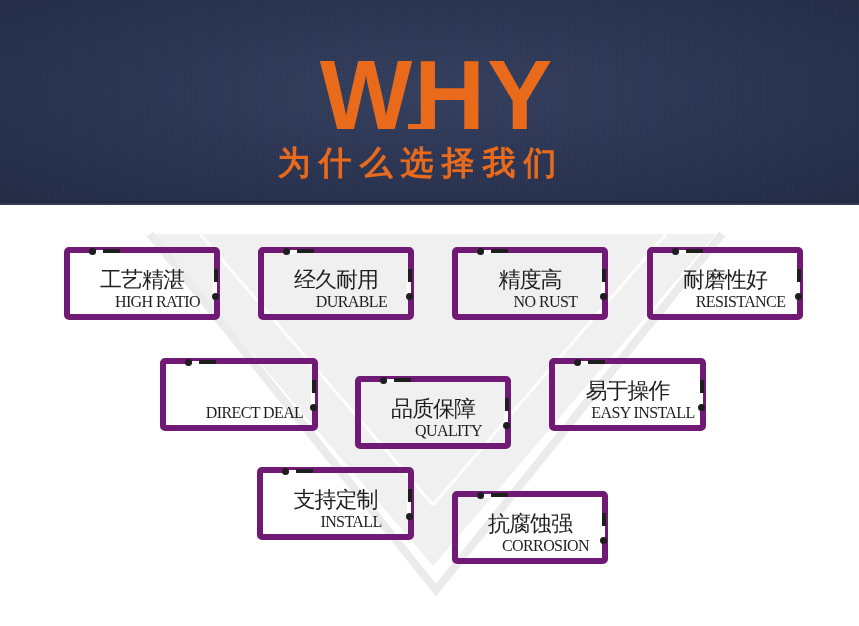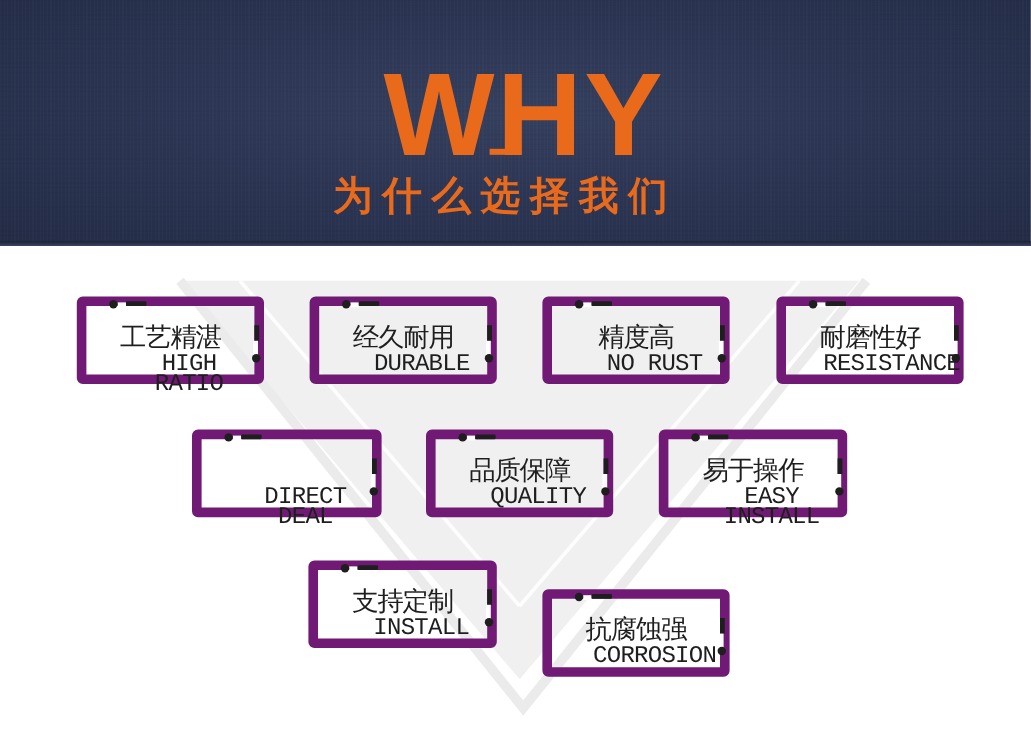--- a/index.html
+++ b/index.html
@@ -39,21 +39,21 @@
     font-family: "DejaVu Sans", sans-serif; font-weight: bold;
     font-size: 33px; line-height: 46px; letter-spacing: 8px;
     color: #ea6a1c; margin: 0;
   }
   .bg-tri {
     position: absolute; left: 0; top: 0; width: 859px; height: 626px;
   }
   .card {
     position: absolute; width: 156px; height: 73px;
     box-sizing: border-box;
-    border: 8px solid #701a75; border-radius: 5px;
+    border: 6px solid #701a75; border-radius: 5px;
     background: rgba(255,255,255,0.0);
   }
   .card .dot-top {
     position: absolute; left: 19px; top: -5px; width: 7px; height: 7px;
     border-radius: 50%; background: #1e1e1e;
   }
   .card .dash-top {
     position: absolute; left: 33px; top: -4px; width: 17px; height: 4px;
     background: #1e1e1e; border-radius: 1px;
   }
@@ -73,21 +73,21 @@
     position: absolute; right: -5px; top: 40px; width: 7px; height: 7px;
     border-radius: 50%; background: #1e1e1e;
   }
   .card .cn {
     position: absolute; left: 0; right: 0; top: 14px; text-align: center;
     font-family: "DejaVu Sans", sans-serif; font-size: 22px; line-height: 26px;
     color: #1e1e1e; font-weight: normal; letter-spacing: -1px;
   }
   .card .en {
     position: absolute; left: 0; right: 0; top: 40px; text-align: center;
-    font-family: Liberation Mono, monospace; font-size: 20px; line-height: 17px;
+    font-family: Liberation Serif, serif; font-size: 16px; line-height: 17px;
     color: #1e1e1e; letter-spacing: -0.6px; margin-left: 31px;
   }
 </style>
 </head>
 <body>
 
 <div class="header"></div>
 <div class="header-bottom"></div>
 <h1 class="why">WHY</h1>
 <div class="why-dash"></div>
@@ -143,21 +143,21 @@
 
 <div class="card" style="left:160px; top:358px; width:158px;">
   <span class="gap-top"></span>
     <span class="dot-top"></span>
     <span class="dash-top"></span>
   <span class="bar-right"></span>
     <span class="gap-right"></span>
     <span class="dot-right"></span>
   <div class="en">DIRECT DEAL</div>
 </div>
-<div class="card" style="left:355px; top:358px;">
+<div class="card" style="left:355px; top:376px;">
   <span class="gap-top"></span>
     <span class="dot-top"></span>
     <span class="dash-top"></span>
   <span class="bar-right"></span>
     <span class="gap-right"></span>
     <span class="dot-right"></span>
   <div class="cn">品质保障</div>
   <div class="en">QUALITY</div>
 </div>
 <div class="card" style="left:549px; top:358px; width:157px;">

